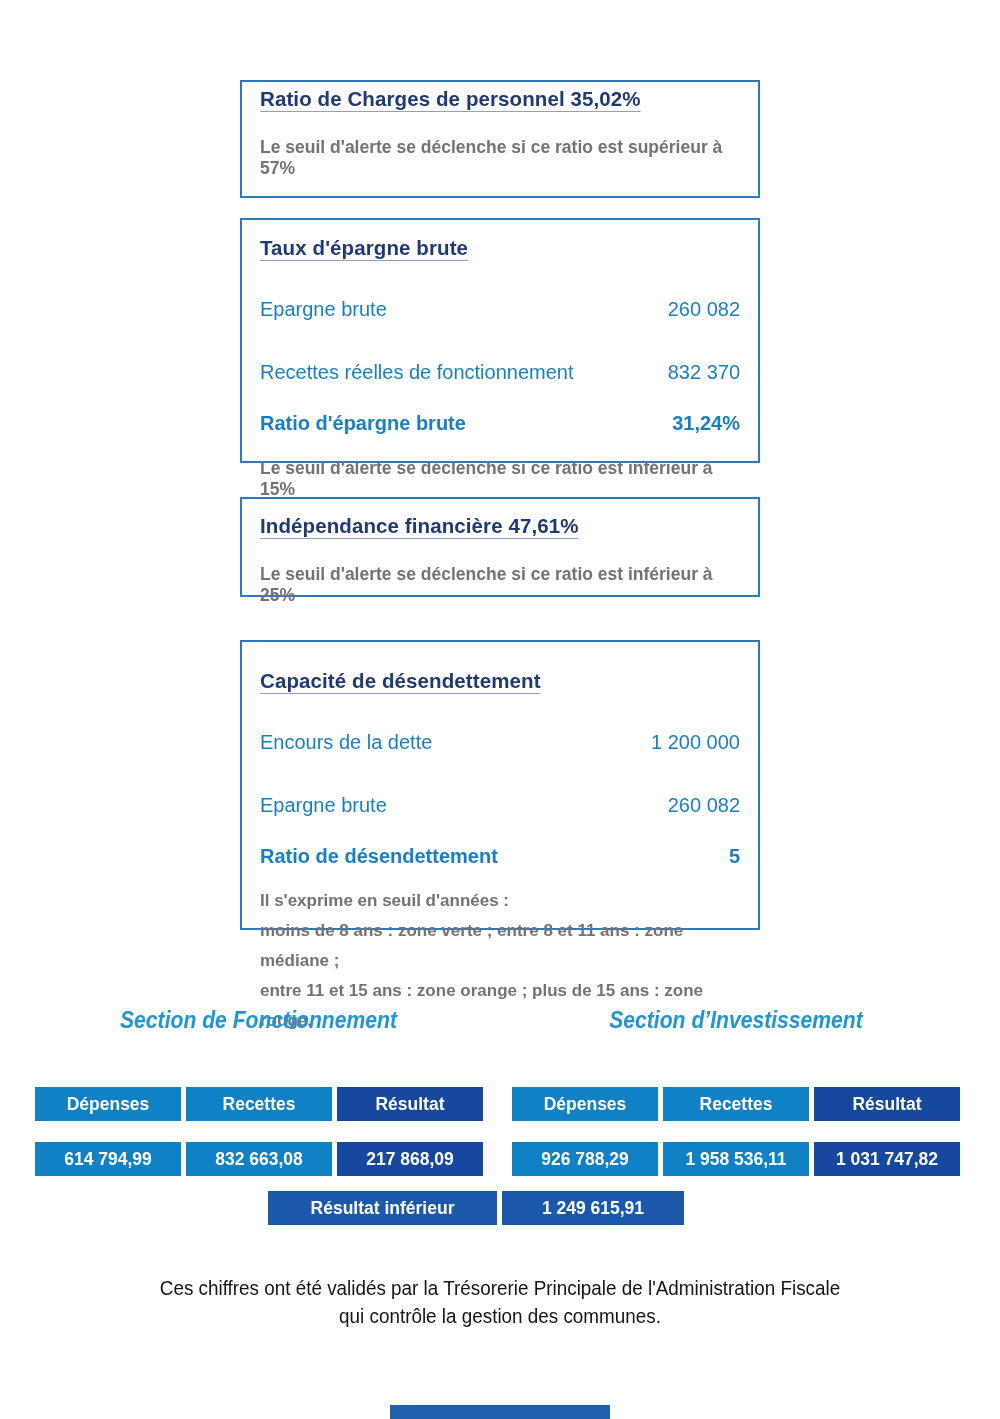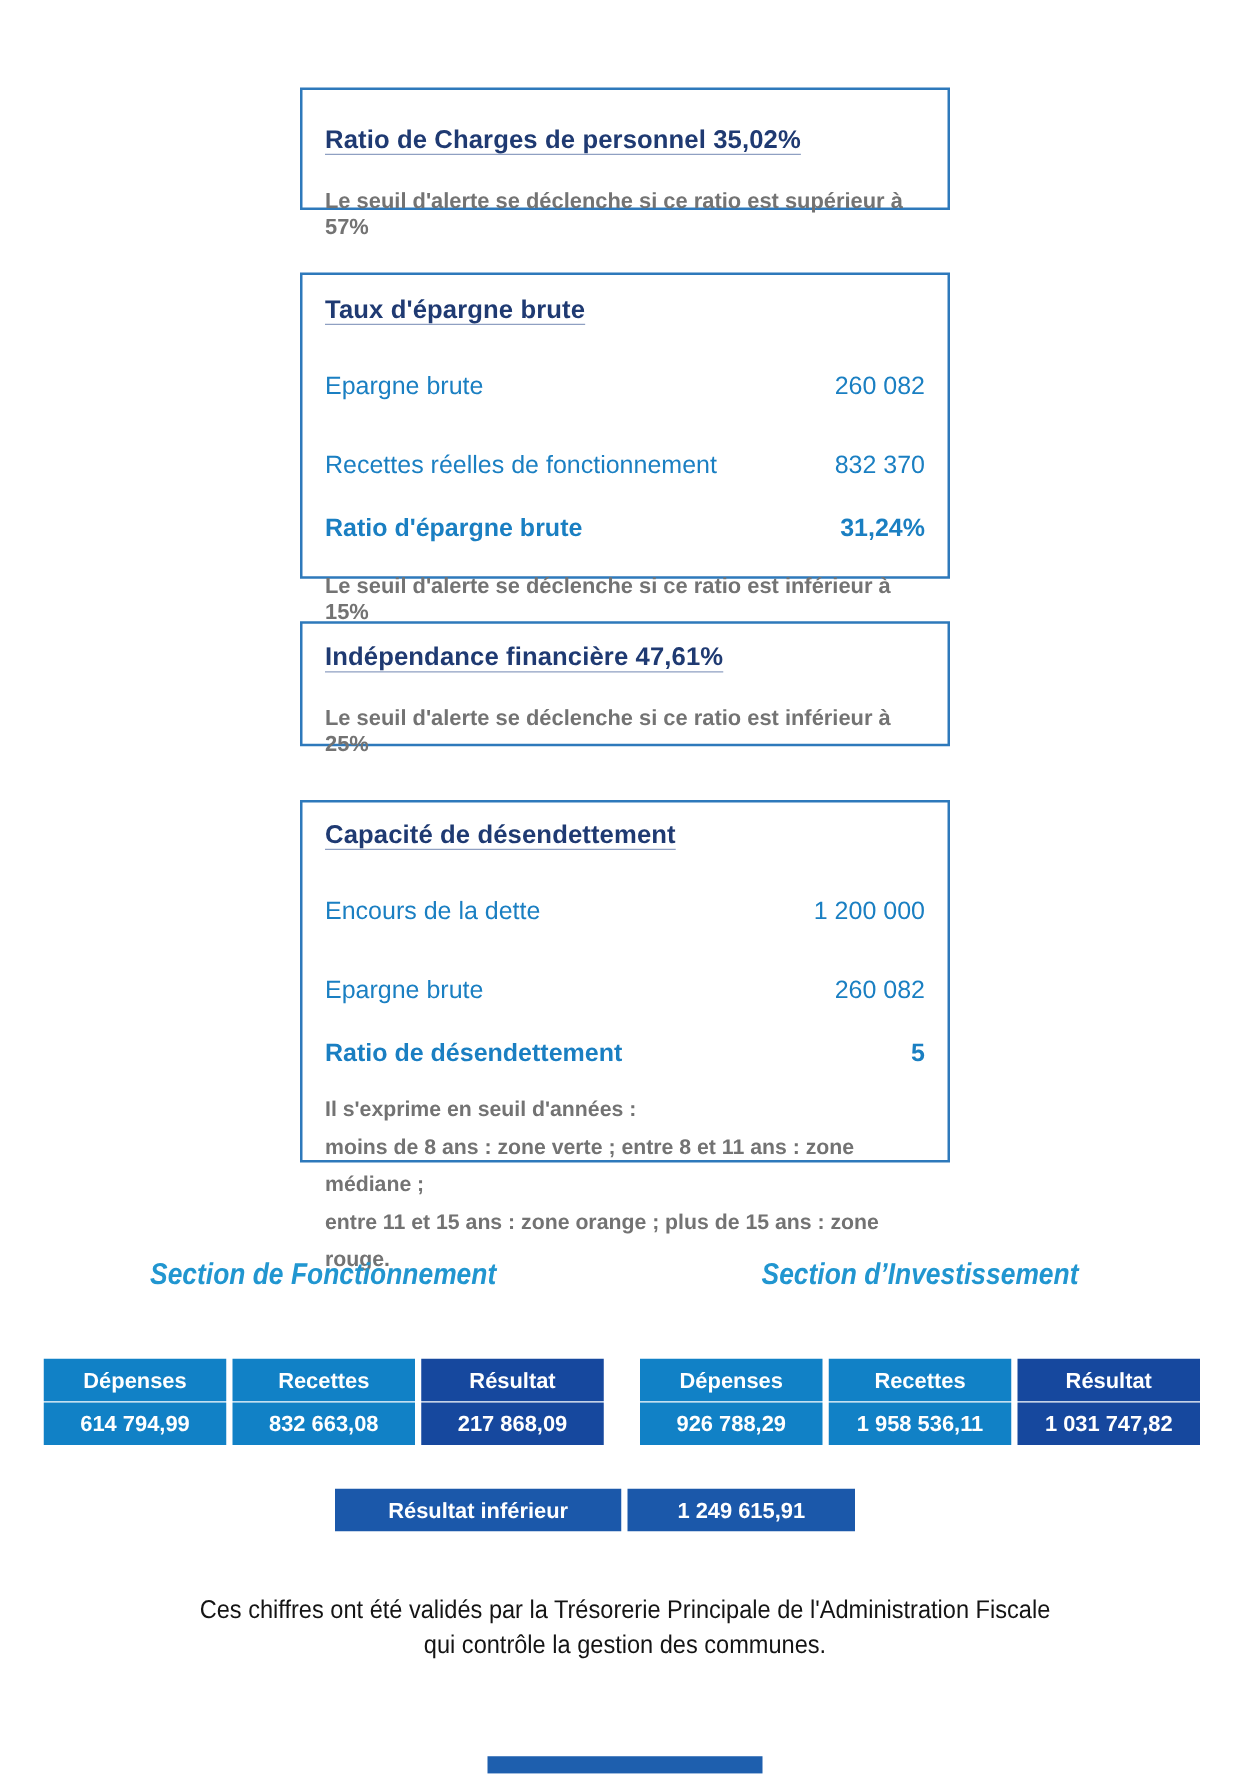--- a/index.html
+++ b/index.html
@@ -14,24 +14,24 @@
   }
 
   
   .info-box {
     position:absolute;
     left:240px; width:520px;
     border:2px solid #2e79bb;
     background:#ffffff;
     padding:16px 18px 0 18px;
   }
-  #box1 { top:70px;  height:98px; padding-top:28px; }
+  #box1 { top:80px;  height:118px; padding-top:5px; }
   #box2 { top:218px; height:245px; }
   #box3 { top:497px; height:100px; padding-top:15px; }
-  #box4 { top:640px; height:290px; padding-top:14px; }
+  #box4 { top:640px; height:290px; padding-top:27px; }
 
   .box-title {
     font-size:20.5px; font-weight:700; color:#1f3a72;
     text-decoration:underline;
     text-decoration-color:#8fa0c2;
     text-decoration-thickness:1px;
     text-underline-offset:5px;
     letter-spacing:0.1px;
   }
   .box-rows { margin-top:24px; }
@@ -62,21 +62,21 @@
     transform:scaleX(0.88);
   }
   #section-title-left  { left:35px;  width:447px; }
   #section-title-right { left:512px; width:448px; }
 
   .fin-table {
     position:absolute; top:1087px;
     display:grid;
     grid-template-columns:repeat(3,146px);
     grid-auto-rows:34px;
-    gap:1px 5px;
+    gap:21px 5px;
     border-radius:24px;
   }
   #table-left  { left:35px; }
   #table-right { left:512px; }
   .cell {
     display:flex; align-items:center; justify-content:center;
     color:#ffffff; font-weight:700; font-size:17.5px;
     background:#1181c6;
     white-space:nowrap;
   }

